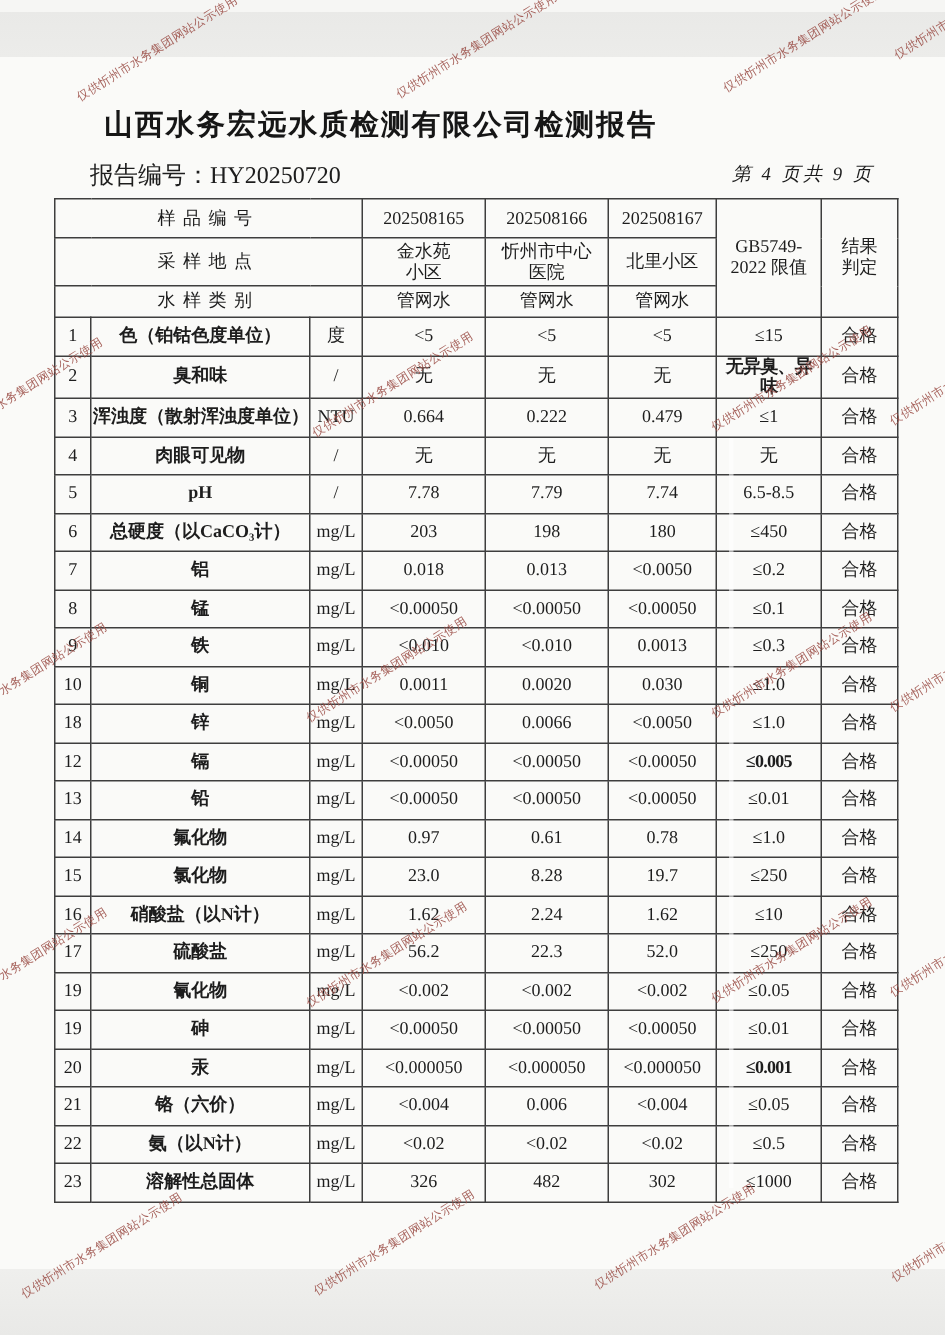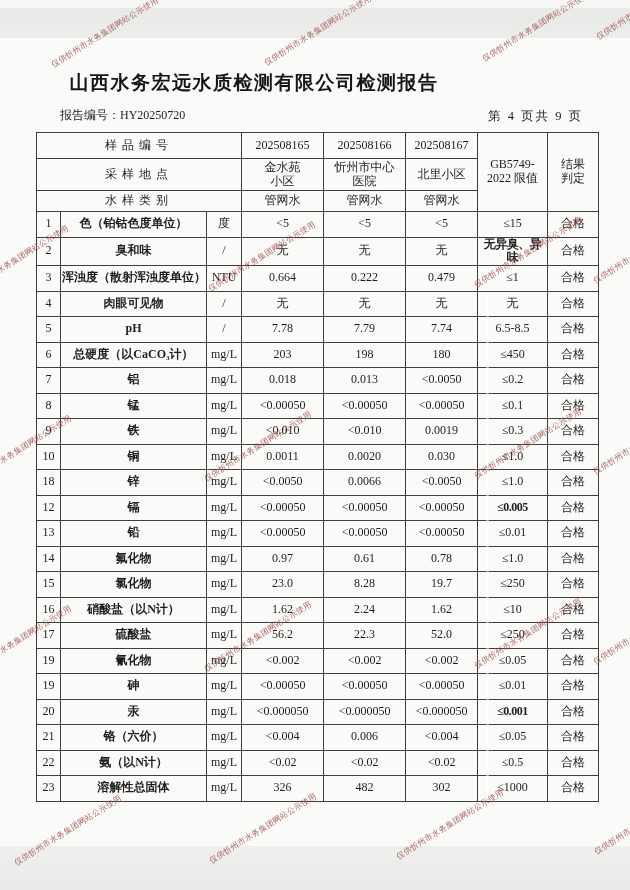--- a/index.html
+++ b/index.html
@@ -23,25 +23,25 @@
     position:absolute; left:0; top:38px; width:630px; height:808px;
     background:#fafaf8;
   }
   .title {
     position:absolute; top:70px; left:0; width:508px;
     text-align:center; font-size:19px; font-weight:bold;
     letter-spacing:1.5px; color:#161616; z-index:2;
   }
   .report-no {
     position:absolute; top:107px; left:60px;
-    font-size:12px; z-index:2;
+    font-size:16px; z-index:2;
   }
   .page-info {
     position:absolute; top:108px; left:488px;
-    font-size:12.5px; letter-spacing:2px; z-index:2;
+    font-size:12.5px; letter-spacing:2px; z-index:2;font-style:italic;
   }
   table.report {
     position:absolute; left:36px; top:132px; width:562px;
     border-collapse:collapse; table-layout:fixed; z-index:2;
   }
   table.report td {
     border:1px solid #3e3e3e;
     text-align:center; vertical-align:middle;
     font-size:12px; line-height:1.15;
     overflow:hidden; padding:0 1px;
@@ -198,21 +198,21 @@
         <td>&lt;0.00050</td>
         <td>≤0.1</td>
         <td>合格</td>
       </tr>
       <tr>
         <td>9</td>
         <td class="pname">铁</td>
         <td>mg/L</td>
         <td>&lt;0.010</td>
         <td>&lt;0.010</td>
-        <td>0.0019</td>
+        <td>0.0013</td>
         <td>≤0.3</td>
         <td>合格</td>
       </tr>
       <tr>
         <td>10</td>
         <td class="pname">铜</td>
         <td>mg/L</td>
         <td>0.0011</td>
         <td>0.0020</td>
         <td>0.030</td>

